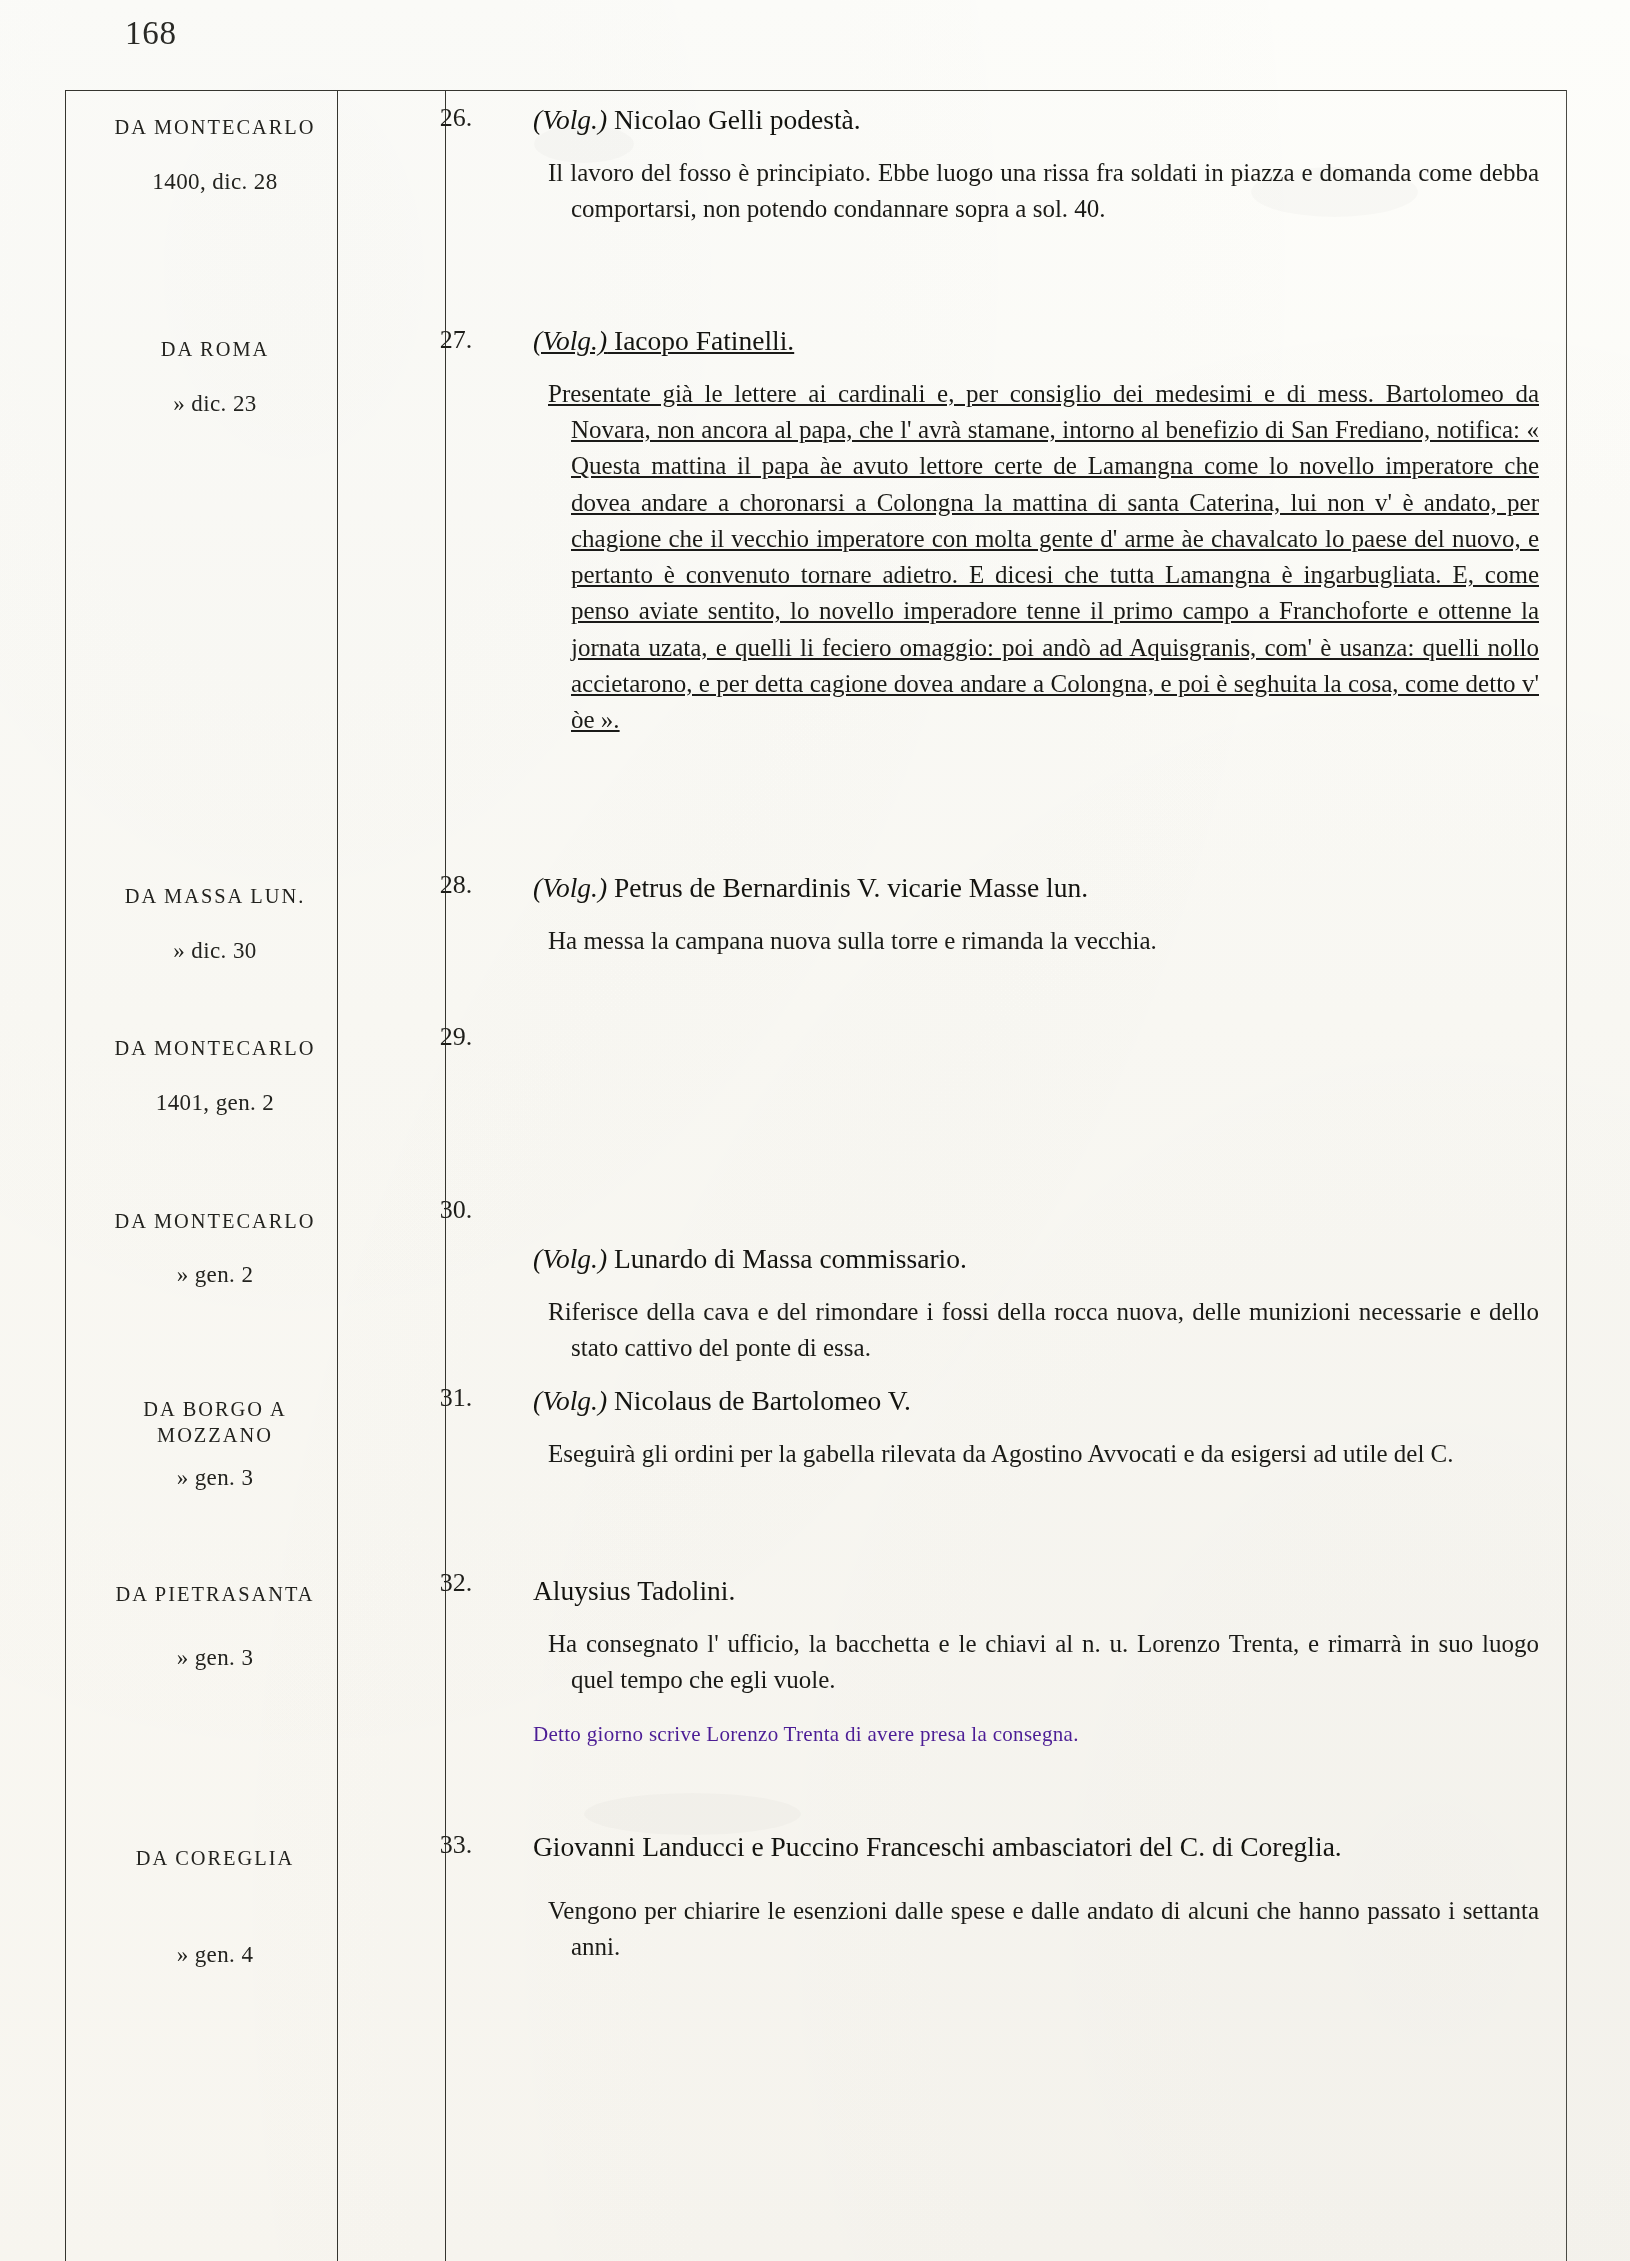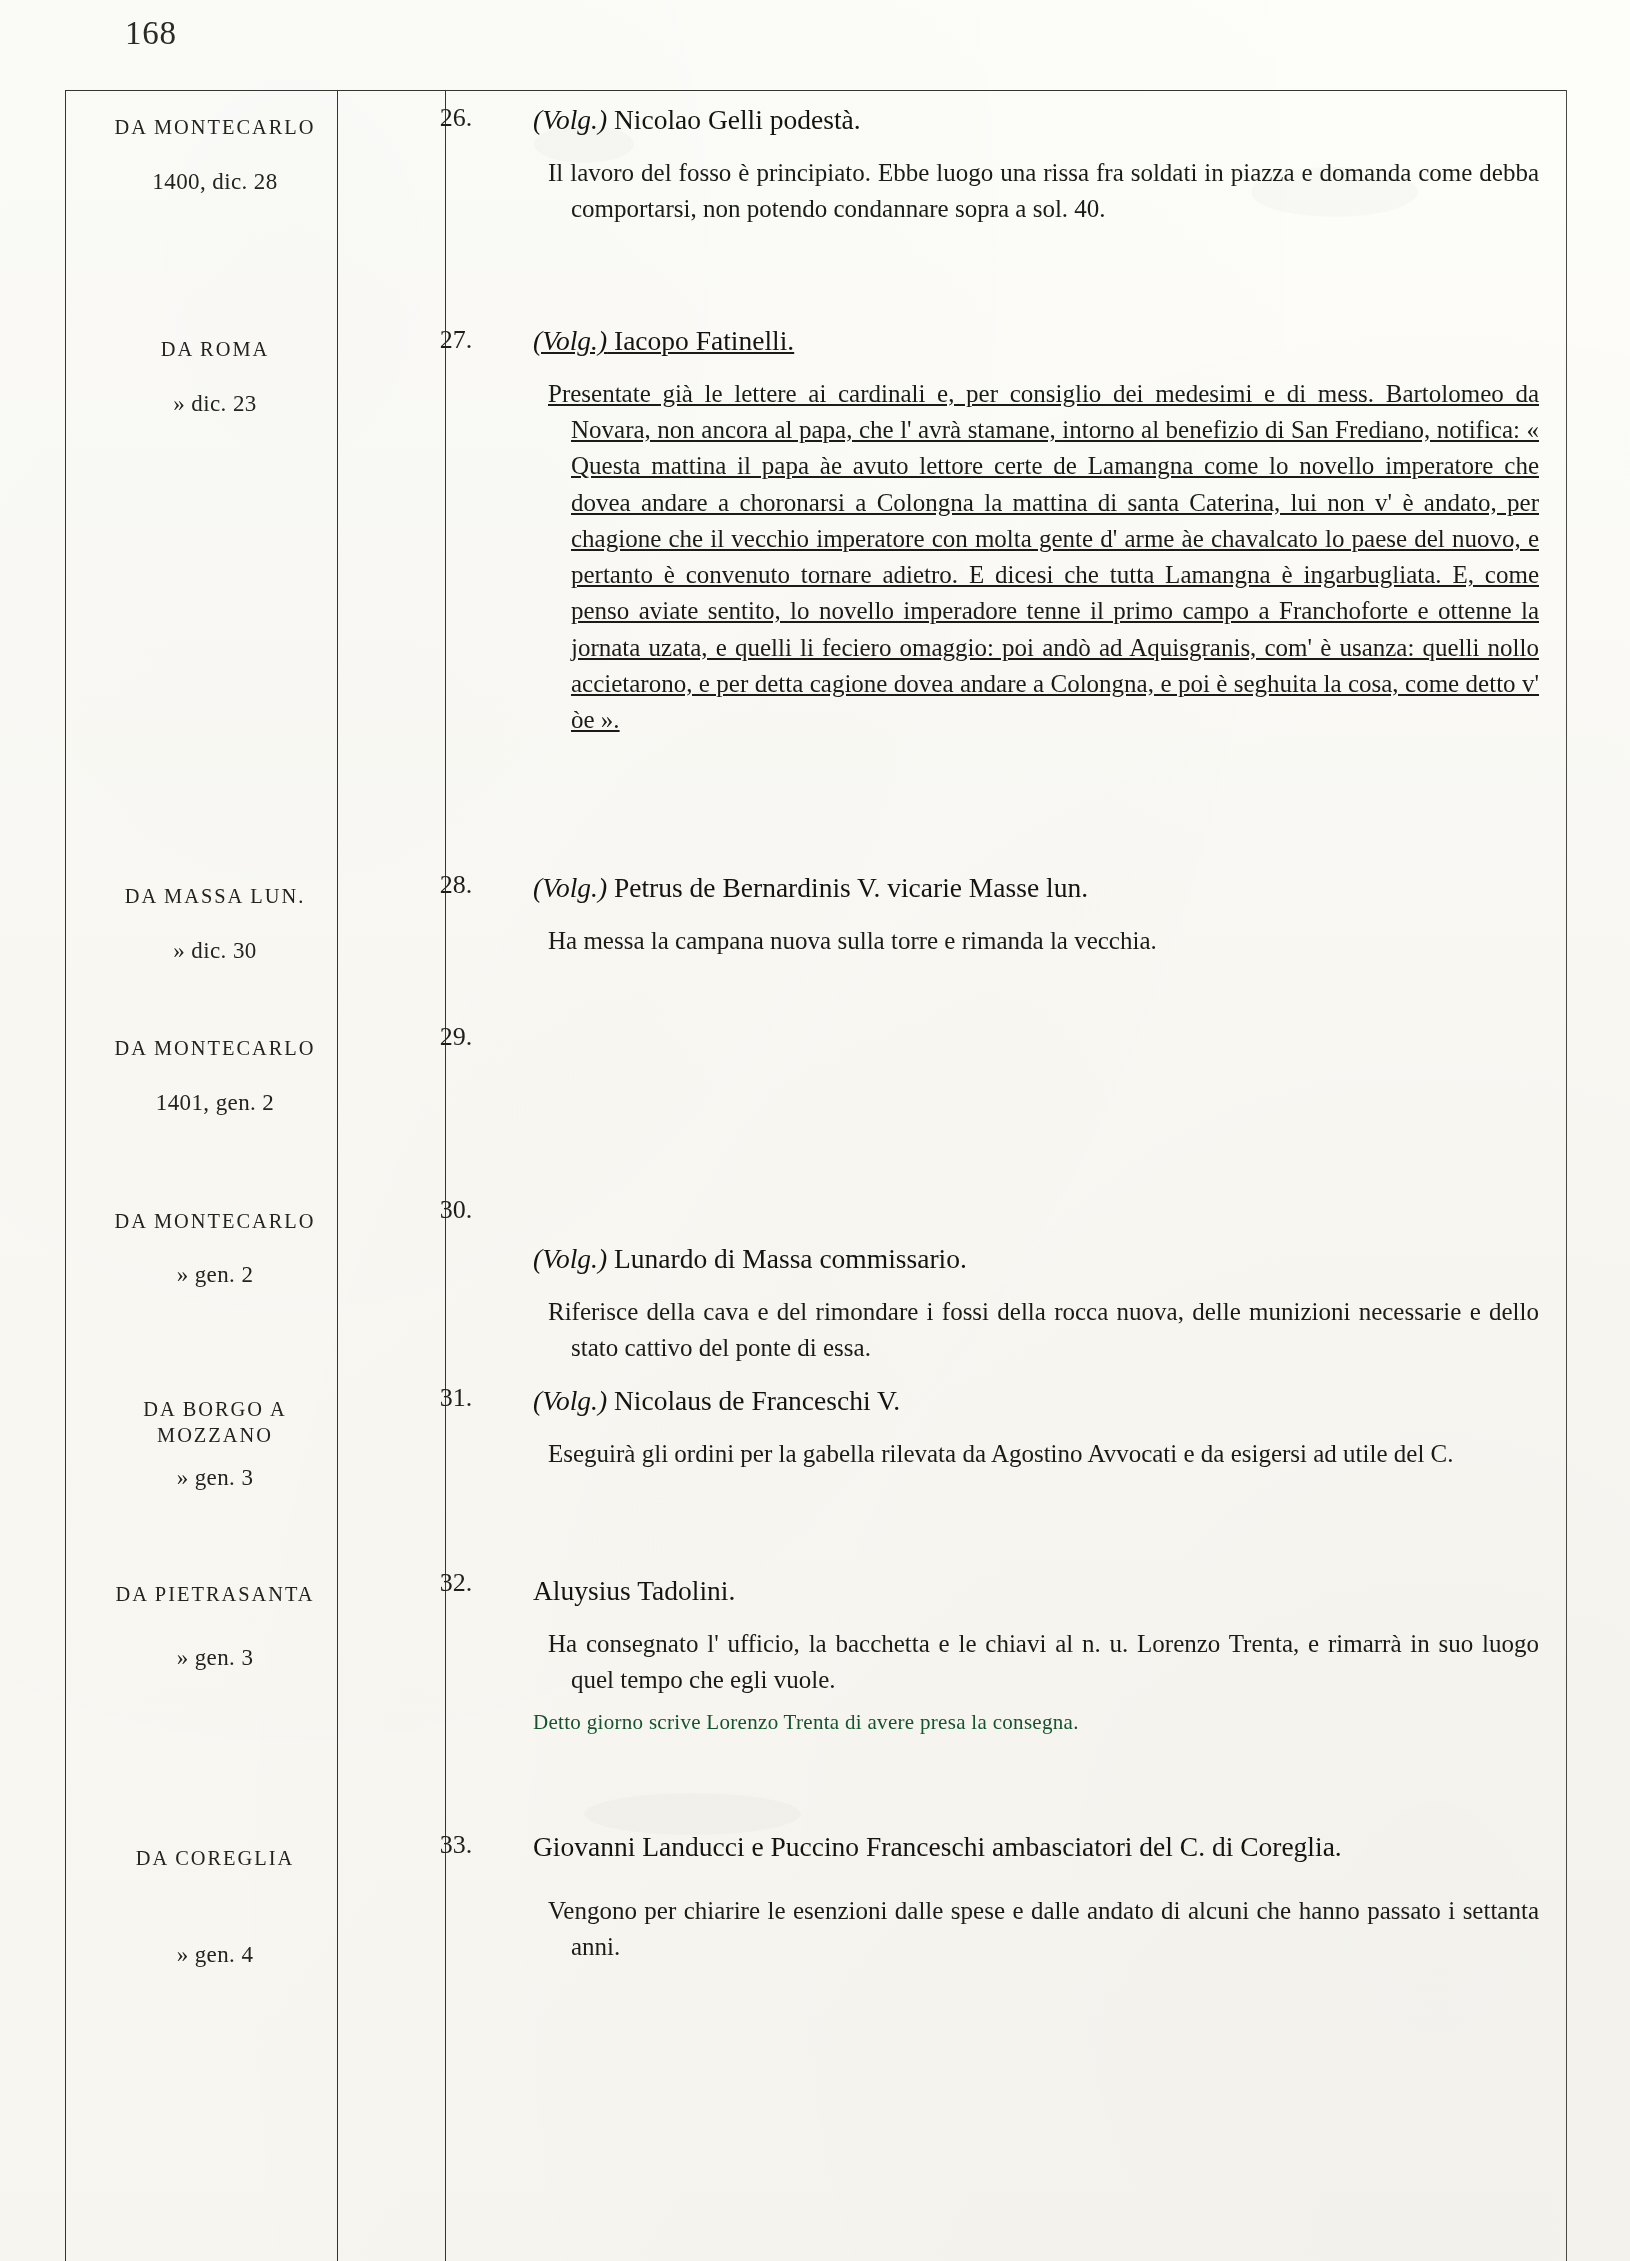--- a/index.html
+++ b/index.html
@@ -156,22 +156,22 @@
     margin-top: 16.7px;
     text-indent: 15px;
   }
   .body-text.hang {
     padding-left: 38px;
     text-indent: -23px;
   }
   .note-text {
     font-size: 21px;
     line-height: 1.4;
-    color: #14532d;
-    margin-top: 10px;
+    color: #4c1d95;
+    margin-top: 22px;
     letter-spacing: 0.3px;
   }
 
   
   .blotch {
     position: absolute;
     border-radius: 50%;
     background: rgba(0,0,0,0.018);
     pointer-events: none;
   }
@@ -252,21 +252,21 @@
       </div>
     </div>
 
     <div class="entry" style="height:183px;">
       <div class="col-src" style="top:15px;">
         <div class="src-place wrap">DA BORGO A MOZZANO</div>
         <div class="src-date" style="margin-top:16.7px;">» gen. 3</div>
       </div>
       <div class="col-num" style="top:8.3px;">31.</div>
       <div class="col-body" style="top:8.3px;">
-        <div class="heading"><i>(Volg.)</i><span> Nicolaus de Franceschi V.</span></div>
+        <div class="heading"><i>(Volg.)</i><span> Nicolaus de Bartolomeo V.</span></div>
         <div class="body-text hang">Eseguirà gli ordini per la gabella rilevata da Agostino Avvocati e da esigersi ad utile del C.</div>
       </div>
     </div>
 
     <div class="entry" style="height:254px;">
       <div class="col-src" style="top:16.7px;">
         <div class="src-place">DA PIETRASANTA</div>
         <div class="src-date" style="margin-top:38px;">» gen. 3</div>
       </div>
       <div class="col-num" style="top:10px;">32.</div>

